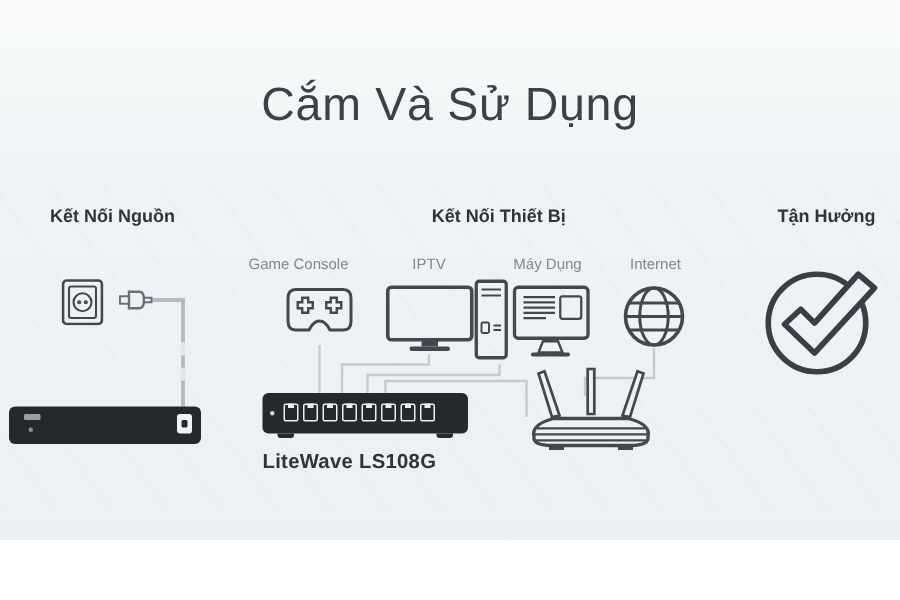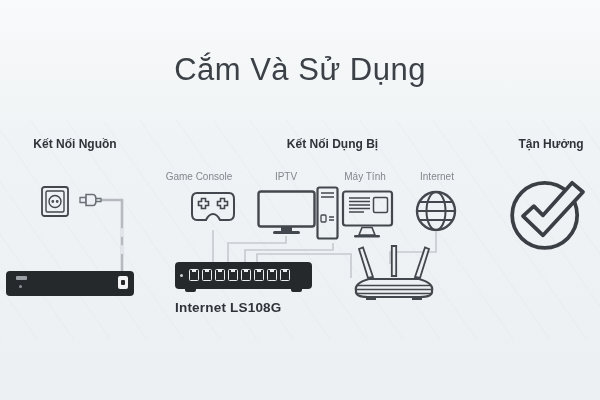--- a/index.html
+++ b/index.html
@@ -1,17 +1,17 @@
 <!DOCTYPE html>
 <html><head>
 <meta charset="utf-8">
 <style>
   html,body{margin:0;padding:0;}
   #stage{
-    position:relative;width:600px;height:400px;overflow:hidden;
+    position:relative;width:600px;height:360px;overflow:hidden;
     background:linear-gradient(180deg,#f8fafb 0%,#f0f3f5 35%,#edf0f3 100%);
     font-family:"Liberation Sans",sans-serif;
     -webkit-font-smoothing:antialiased;
   }
   .watermark{
     position:absolute;left:0;top:120px;width:600px;height:220px;
     background:repeating-linear-gradient(55deg,rgba(160,172,184,0.10) 0 1.5px,transparent 1.5px 30px);
     opacity:.5;pointer-events:none;
   }
   .title{
@@ -66,26 +66,26 @@
 </head>
 <body>
 
 <div id="stage">
 
   <div class="watermark"></div>
 
   <div class="title">Cắm Và Sử Dụng</div>
 
   <div class="section-heading" id="heading-power">Kết Nối Nguồn</div>
-  <div class="section-heading" id="heading-devices">Kết Nối Dụng Bị</div>
+  <div class="section-heading" id="heading-devices">Kết Nối Thiết Bị</div>
   <div class="section-heading" id="heading-enjoy">Tận Hưởng</div>
 
   <div class="device-label" style="left:154px;width:90px;">Game Console</div>
   <div class="device-label" style="left:256px;width:60px;">IPTV</div>
-  <div class="device-label" style="left:335px;width:60px;">Máy Tính</div>
+  <div class="device-label" style="left:335px;width:60px;">Máy Dụng</div>
   <div class="device-label" style="left:407px;width:60px;">Internet</div>
 
   <svg id="lines" width="600" height="400" viewBox="0 0 600 400">
     <g fill="none" stroke="#c5cacf" stroke-width="1.6">
       <path d="M213,230 V262"></path>
       <path d="M286,236 V243 H228 V262"></path>
       <path d="M333,243 V250 H245 V262"></path>
       <path d="M257,262 V254 H351 V278"></path>
       <path d="M436,232 V252 H390 V264"></path>
     </g>
@@ -188,15 +188,15 @@
         <div class="port"></div>
         <div class="port"></div>
         <div class="port"></div>
         <div class="port"></div>
         <div class="port"></div>
       </div>
     <div class="foot l"></div>
     <div class="foot r"></div>
   </div>
 
-  <div class="product-name">Internet LS108G</div>
+  <div class="product-name">LiteWave LS108G</div>
 
 </div>
 
 </body></html>

